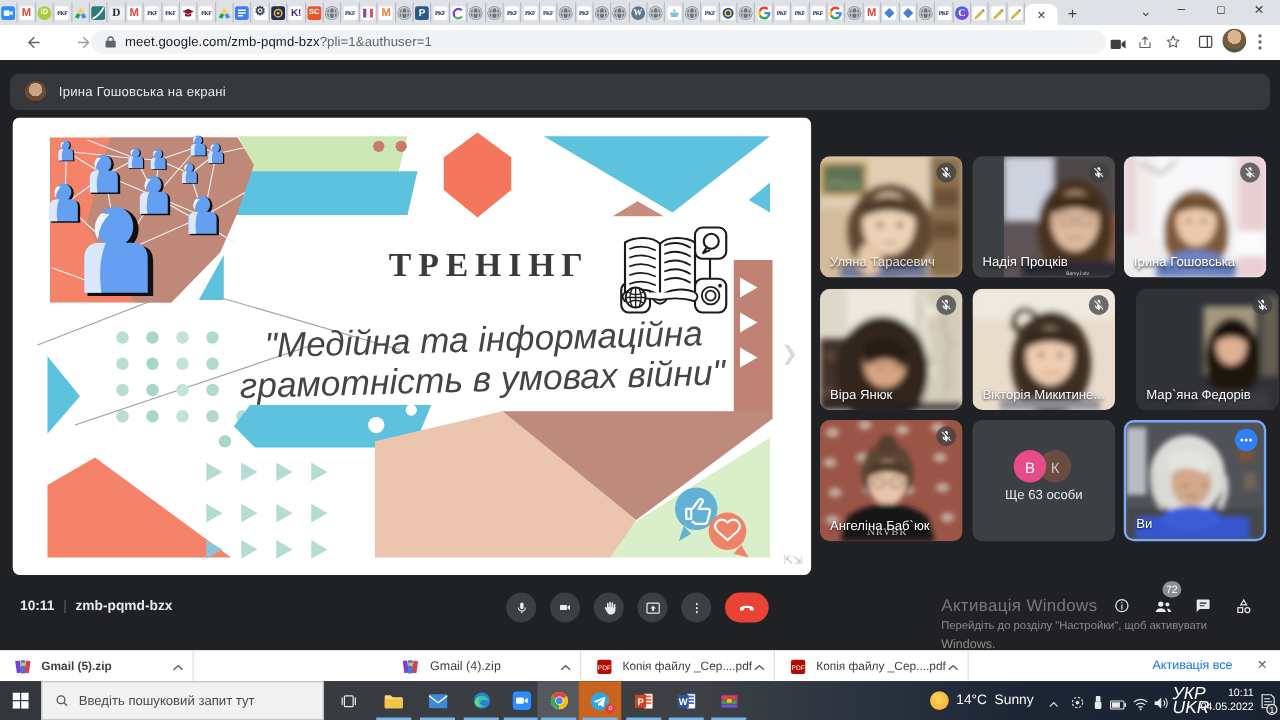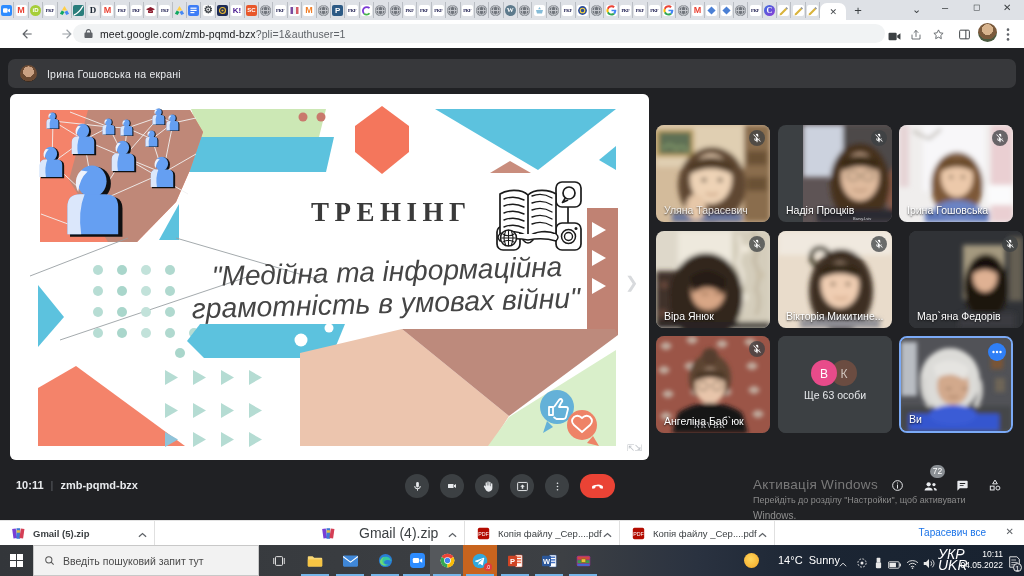--- a/index.html
+++ b/index.html
@@ -949,21 +949,21 @@
       </div>
       <div style="position:absolute;left:310px;top:0;width:155px;height:100%;border-right:1px solid #e0e0e0;display:flex;align-items:center;">
 <span style="margin-left:12px;display:flex;">
           <svg width="13" height="13" viewBox="0 0 16 16">
             <rect x="1" y="2" width="4.5" height="12" fill="#7a3fd4" transform="rotate(-8 3 8)"></rect>
             <rect x="5.5" y="1.5" width="4.5" height="13" fill="#3f7ad4"></rect>
             <rect x="10" y="2" width="4.5" height="12" fill="#d43f55" transform="rotate(8 12 8)"></rect>
             <rect x="5.8" y="4" width="3.9" height="3" fill="#e8c23c"></rect>
           </svg>
         </span>
-<span style="margin-left:24px;font-size:14px;color:#3c4043;">Gmail (4).zip</span>
+<span style="margin-left:9px;font-size:10px;color:#3c4043;">Gmail (4).zip</span>
         <span style="margin-left:auto;margin-right:7px;"><svg width="9" height="6" viewBox="0 0 10 6" fill="none" stroke="#5f6368" stroke-width="1.4">
             <path d="M1 5l4-3.6L9 5"></path>
           </svg></span>
       </div>
       <div style="position:absolute;left:465px;top:0;width:155px;height:100%;border-right:1px solid #e0e0e0;display:flex;align-items:center;">
 <span style="margin-left:12px;display:flex;">
           <svg width="13" height="13" viewBox="0 0 16 16">
             <rect x="1" y="1" width="14" height="14" rx="2" fill="#b30b00"></rect>
             <text x="8" y="11" font-size="6.5" fill="#fff" text-anchor="middle" font-family="Liberation Sans">PDF</text>
           </svg>
@@ -978,21 +978,21 @@
           <svg width="13" height="13" viewBox="0 0 16 16">
             <rect x="1" y="1" width="14" height="14" rx="2" fill="#b30b00"></rect>
             <text x="8" y="11" font-size="6.5" fill="#fff" text-anchor="middle" font-family="Liberation Sans">PDF</text>
           </svg>
         </span>
 <span style="margin-left:8px;font-size:9.5px;color:#3c4043;">Копія файлу _Сер....pdf</span>
         <span style="margin-left:auto;margin-right:7px;"><svg width="9" height="6" viewBox="0 0 10 6" fill="none" stroke="#5f6368" stroke-width="1.4">
             <path d="M1 5l4-3.6L9 5"></path>
           </svg></span>
       </div>
-      <span style="position:absolute;right:38px;top:6px;font-size:10px;color:#1a73e8;">Тарасевич все</span>
+      <span style="position:absolute;right:38px;top:6px;font-size:10px;color:#1a73e8;">Активація все</span>
       <span style="position:absolute;right:10px;top:5px;font-size:10px;color:#5f6368;">✕</span>
     </div>
   <div style="position:absolute;left:0;top:545px;width:1024px;height:31px;background:linear-gradient(90deg,#33363a 0%,#3d4044 55%,#2a3240 68%,#1b2533 80%,#182230 100%);">
       <span style="position:absolute;left:0;top:0;width:33px;height:31px;display:flex;align-items:center;justify-content:center;">
         <svg width="13" height="13" viewBox="0 0 16 16" fill="#fff">
           <rect x="0" y="0" width="7.4" height="7.4"></rect>
           <rect x="8.6" y="0" width="7.4" height="7.4"></rect>
           <rect x="0" y="8.6" width="7.4" height="7.4"></rect>
           <rect x="8.6" y="8.6" width="7.4" height="7.4"></rect>
         </svg>
@@ -1085,21 +1085,21 @@
         <svg width="15" height="14" viewBox="0 0 20 18">
           <rect x="1" y="2" width="18" height="14" rx="2" fill="#9b2c8f"></rect>
           <rect x="2" y="3" width="16" height="4" fill="#cf4a3f"></rect>
           <rect x="2" y="8" width="16" height="4" fill="#3a9e4a"></rect>
           <rect x="2" y="13" width="16" height="2.5" fill="#3f6ad4"></rect>
           <rect x="7" y="6" width="6" height="5" rx="1" fill="#e8c23c" stroke="#7a5a1a" stroke-width="0.8"></rect>
         </svg>
         <span style="position:absolute;left:3px;bottom:0;width:28px;height:2.5px;background:#75b5e8;"></span>
       </span>
       <span style="position:absolute;left:744px;top:8px;width:15px;height:15px;border-radius:50%;background:radial-gradient(circle at 45% 40%,#ffd75e,#f5a623);"></span>
-      <span style="position:absolute;left:765px;top:9px;font-size:11px;color:#fff;margin-left:13px;">14°C&nbsp; Sunny</span>
+      <span style="position:absolute;left:765px;top:9px;font-size:11px;color:#fff;">14°C&nbsp; Sunny</span>
       <span style="position:absolute;left:838px;top:11px;"><svg width="10" height="10" viewBox="0 0 16 16" fill="none" stroke="#e8e8e8" stroke-width="1.5">
           <path d="M3 10l5-5 5 5"></path>
         </svg></span>
       <span style="position:absolute;left:856px;top:10px;"><svg width="12" height="12" viewBox="0 0 16 16" fill="none" stroke="#e8e8e8" stroke-width="1.2">
           <circle cx="8" cy="8" r="5.5" stroke-dasharray="2.5 1.8"></circle>
           <circle cx="8" cy="8" r="2" fill="#e8e8e8" stroke="none"></circle>
         </svg></span>
       <span style="position:absolute;left:874px;top:10px;"><svg width="9" height="12" viewBox="0 0 12 16" fill="#e8e8e8">
           <rect x="3.5" y="1" width="5" height="6" rx="1"></rect>
           <rect x="2.5" y="7" width="7" height="8" rx="1.5"></rect>

